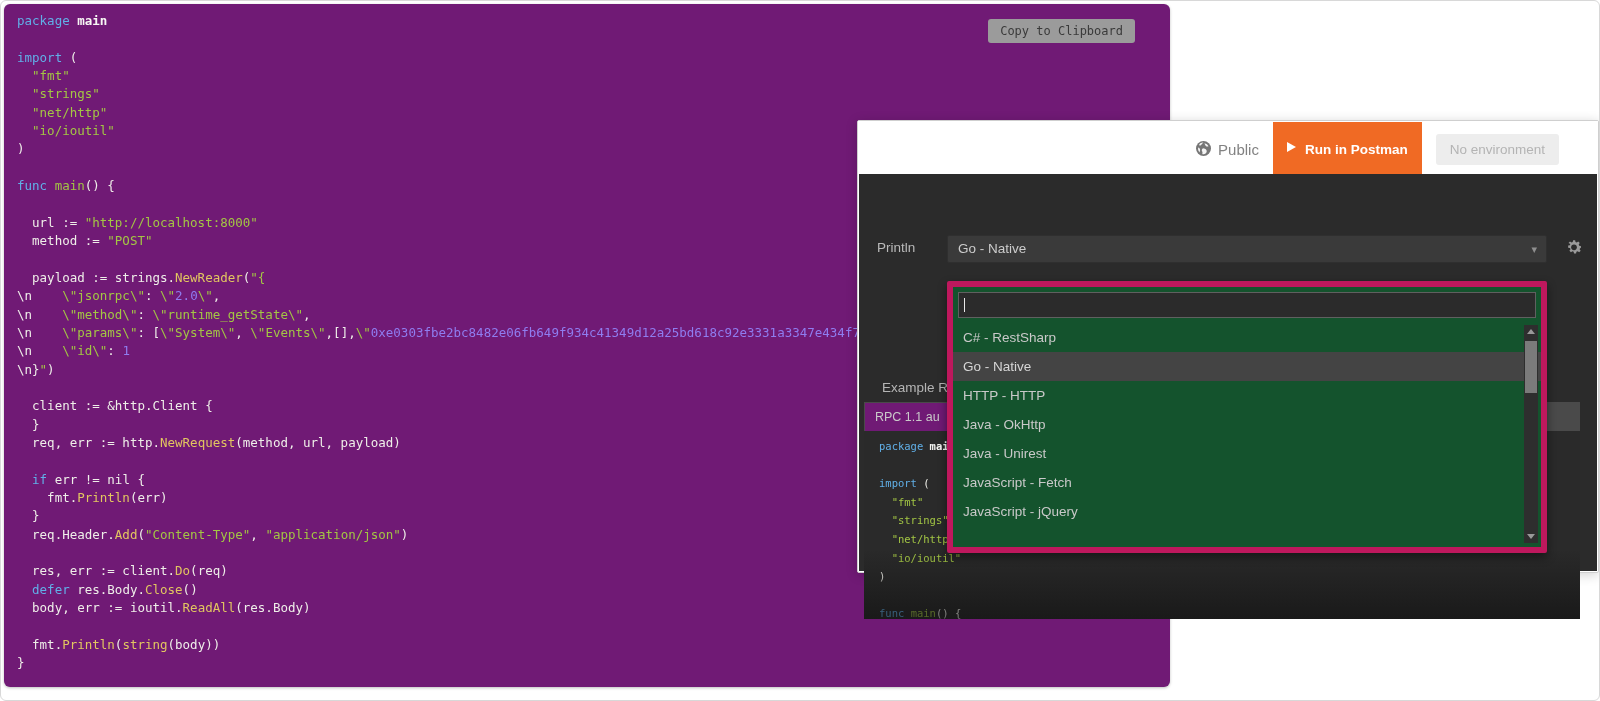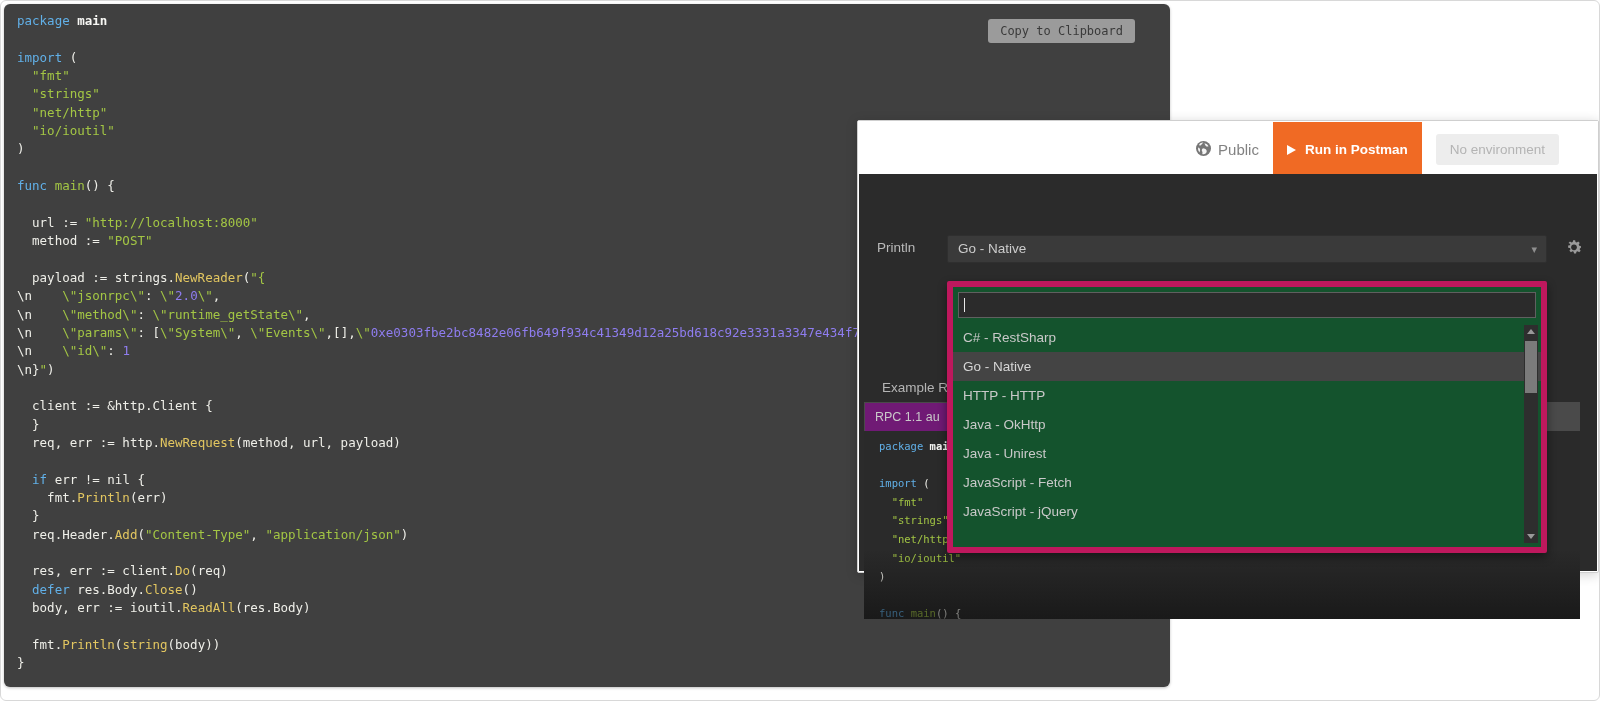--- a/index.html
+++ b/index.html
@@ -1,42 +1,42 @@
 <!DOCTYPE html>
 <html><head>
 <meta charset="utf-8">
 <style>
   html,body{margin:0;padding:0;background:#fff;}
   .stage{position:relative;width:1600px;height:701px;background:#ffffff;overflow:hidden;
          font-family:"Liberation Sans",sans-serif;}
   .frame{position:absolute;inset:0;border:1px solid #d8d8d8;border-radius:6px;pointer-events:none;z-index:90;}
 
   
-  .left-panel{position:absolute;left:4px;top:4px;width:1166px;height:683px;background:#404040;
+  .left-panel{position:absolute;left:4px;top:4px;width:1166px;height:683px;background:#701a75;
               border-radius:6px;box-shadow:0 1px 3px rgba(0,0,0,.25);z-index:1;}
   .copy-btn{position:absolute;top:15px;right:35px;background:#9b9b9b;color:#3a3a3a;
             font-family:"DejaVu Sans Mono",monospace;font-size:12px;padding:5px 12px;border:none;
             border-radius:3px;cursor:pointer;}
   pre.code{margin:0;white-space:pre;font-family:"DejaVu Sans Mono",monospace;color:#efefe9;}
   .left-code{position:absolute;left:13px;top:8px;right:8px;font-size:12.5px;line-height:18.35px;}
   .cl{min-height:1em;}
   .t-k{color:#61b0e8;}
   .t-s{color:#a3c644;}
   .t-f{color:#e2c660;}
   .t-n{color:#8f7df0;}
   .t-p{color:#efefe9;}
   .t-b{color:#f7f7f4;font-weight:bold;}
 
   
   .modal{position:absolute;left:857px;top:120px;width:740px;height:451px;background:#ffffff;
          border:1px solid #cfcfcf;border-radius:2px;box-shadow:0 2px 12px rgba(0,0,0,.18);z-index:10;}
   .modal-header{position:absolute;left:0;top:0;right:0;height:57px;display:flex;align-items:center;
                 justify-content:flex-end;gap:14px;padding-right:39px;box-sizing:border-box;background:#fff;}
   .public{display:flex;align-items:center;gap:6px;color:#828282;font-size:15px;}
-  .run-btn{display:flex;align-items:center;gap:9px;background:#f06a24;color:#fff;font-weight:bold;
+  .run-btn{display:flex;align-items:flex-start;gap:9px;background:#f06a24;color:#fff;font-weight:bold;
            font-size:13.5px;border:none;border-radius:0;padding:20px 14px;cursor:pointer;}
   .play-tri{width:0;height:0;border-left:9px solid #fff;border-top:5.5px solid transparent;
             border-bottom:5.5px solid transparent;}
   .env-btn{background:#ededed;color:#b4b4b4;font-size:13.5px;border:none;border-radius:3px;
            padding:8px 14px;cursor:default;}
 
   .modal-dark{position:absolute;left:1px;right:1px;top:53px;bottom:1px;background:#2b2b2b;}
 
   .lang-label{position:absolute;left:18px;top:66px;color:#b9b9b9;font-size:13.5px;}
   .lang-select{position:absolute;left:88px;top:61px;width:600px;height:28px;background:#3a3a3a;

